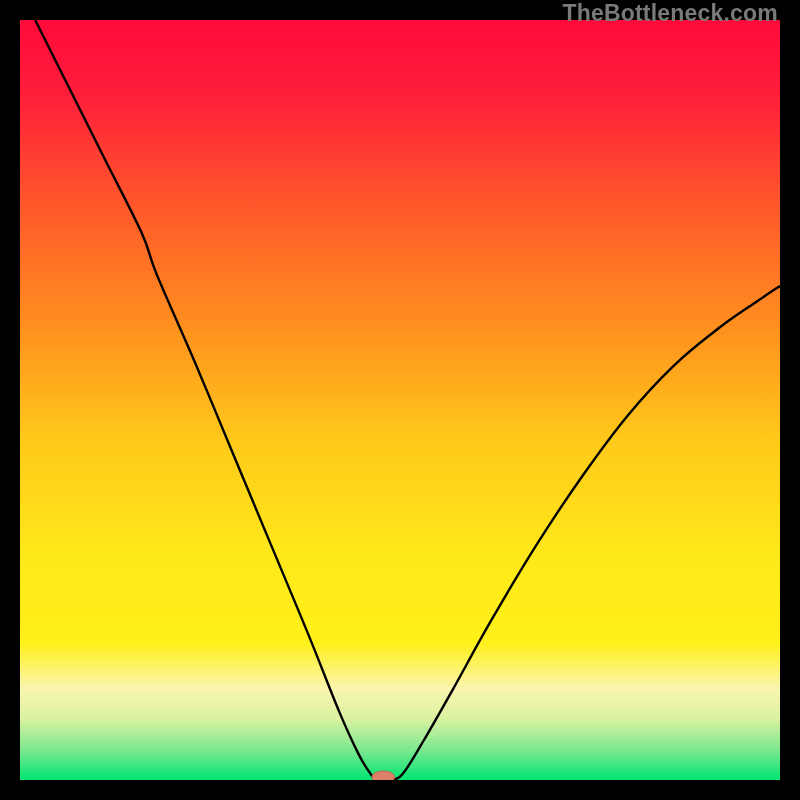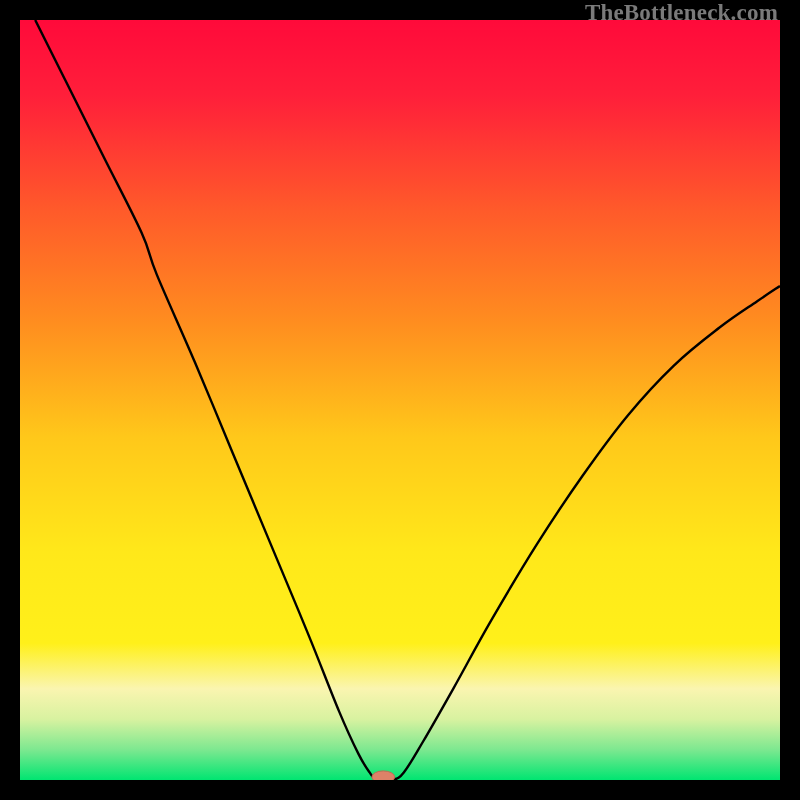--- a/index.html
+++ b/index.html
@@ -21,21 +21,21 @@
     left: 20px;
     top: 20px;
     width: 760px;
     height: 760px;
     overflow: hidden;
   }
   .attribution {
     position: absolute;
     top: 0px;
     right: 22px;
-    font-family: Liberation Serif, serif;
+    font-family: Liberation Sans, sans-serif;
     font-size: 23px;
     font-weight: bold;
     color: #7a7a7a;
     letter-spacing: 0.2px;
   }
   svg { display: block; }
 </style>
 </head>
 <body>
 

